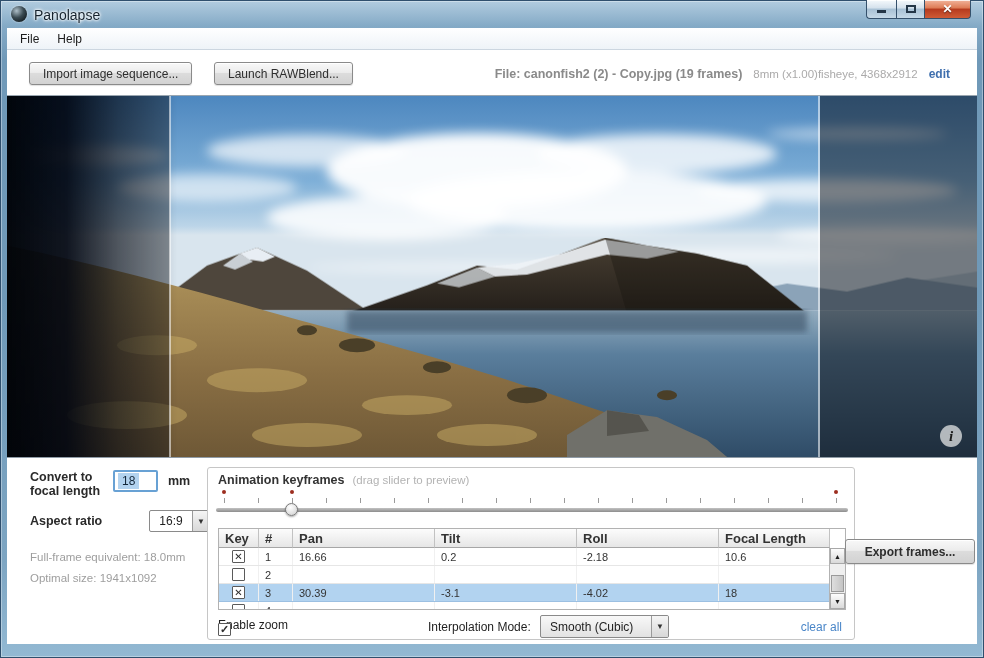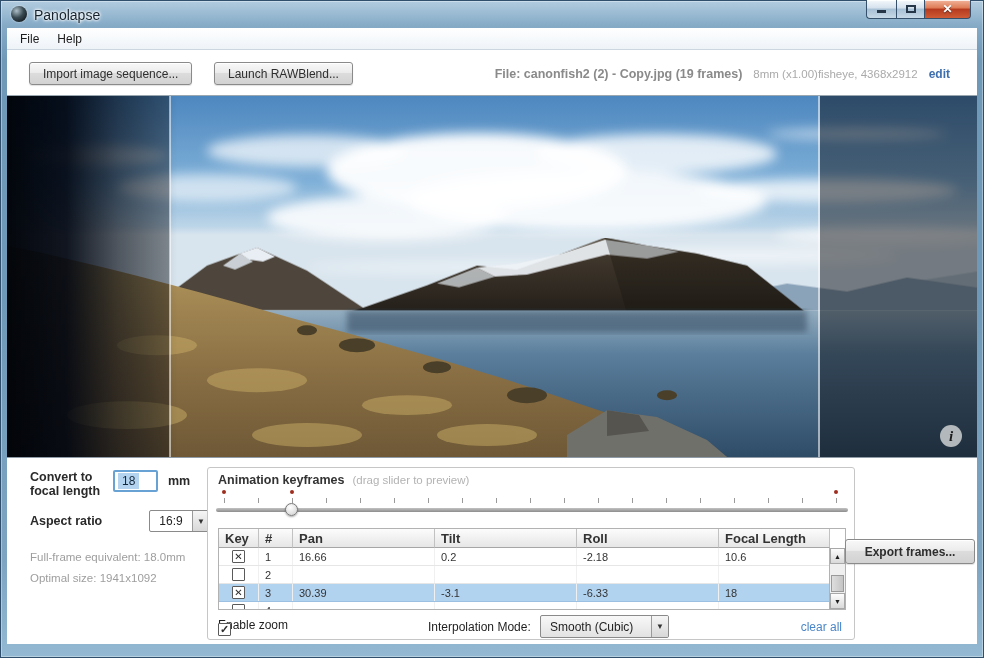--- a/index.html
+++ b/index.html
@@ -341,21 +341,21 @@
             <div class="td c-roll"></div>
             <div class="td c-focal"></div>
           </div>
           <div class="tr selected">
             <div class="td c-key">
                 <span class="cb checked"></span>
               </div>
             <div class="td c-num">3</div>
             <div class="td c-pan">30.39</div>
             <div class="td c-tilt">-3.1</div>
-            <div class="td c-roll">-6.33</div>
+            <div class="td c-roll">-4.02</div>
             <div class="td c-focal">18</div>
           </div>
           <div class="tr">
             <div class="td c-key">
                 <span class="cb"></span>
               </div>
             <div class="td c-num">4</div>
             <div class="td c-pan"></div>
             <div class="td c-tilt"></div>
             <div class="td c-roll"></div>

